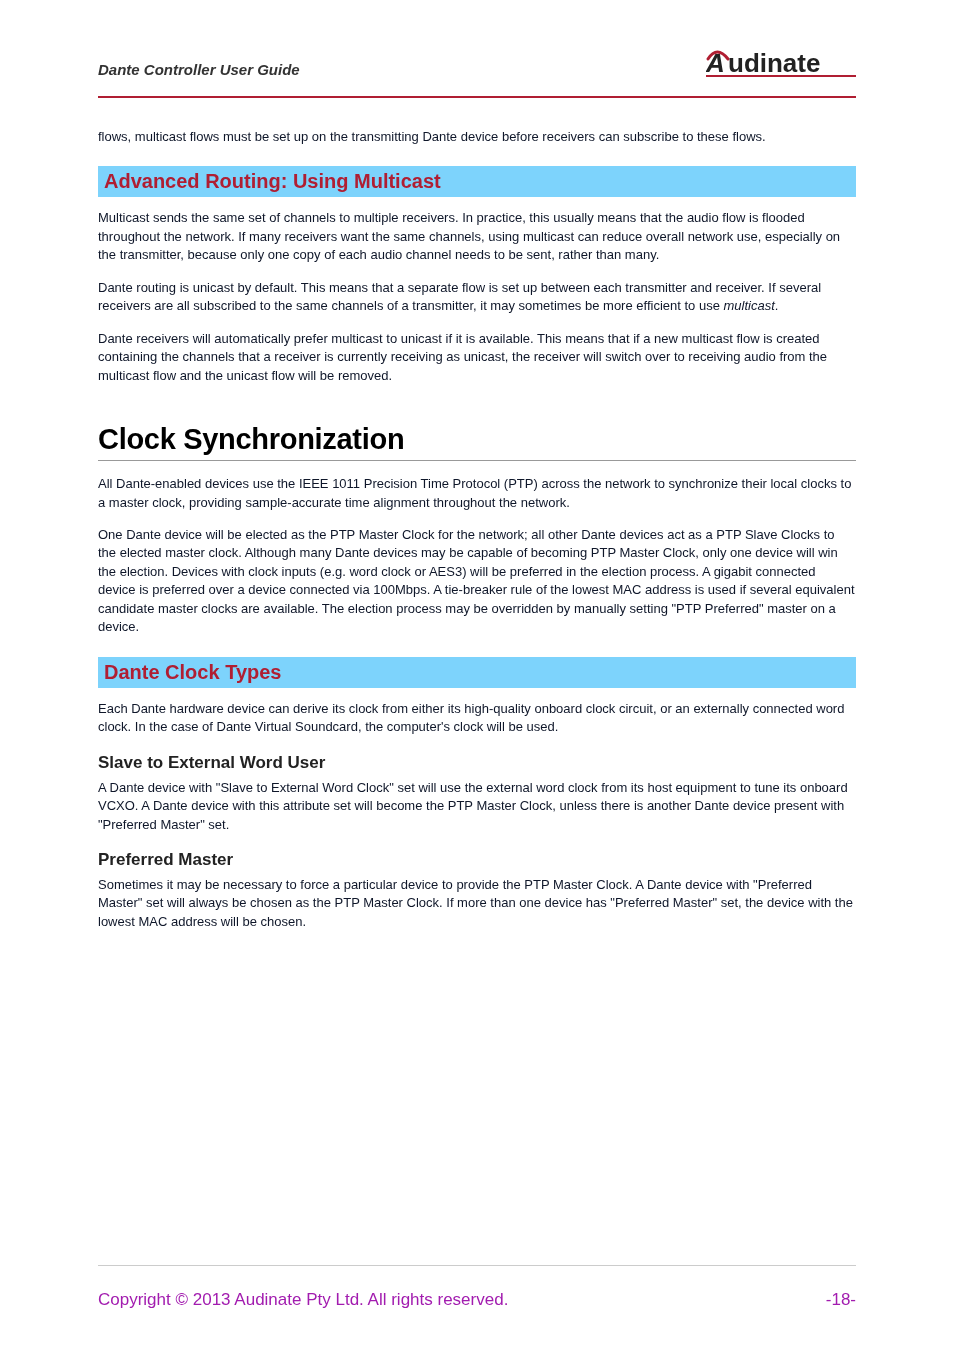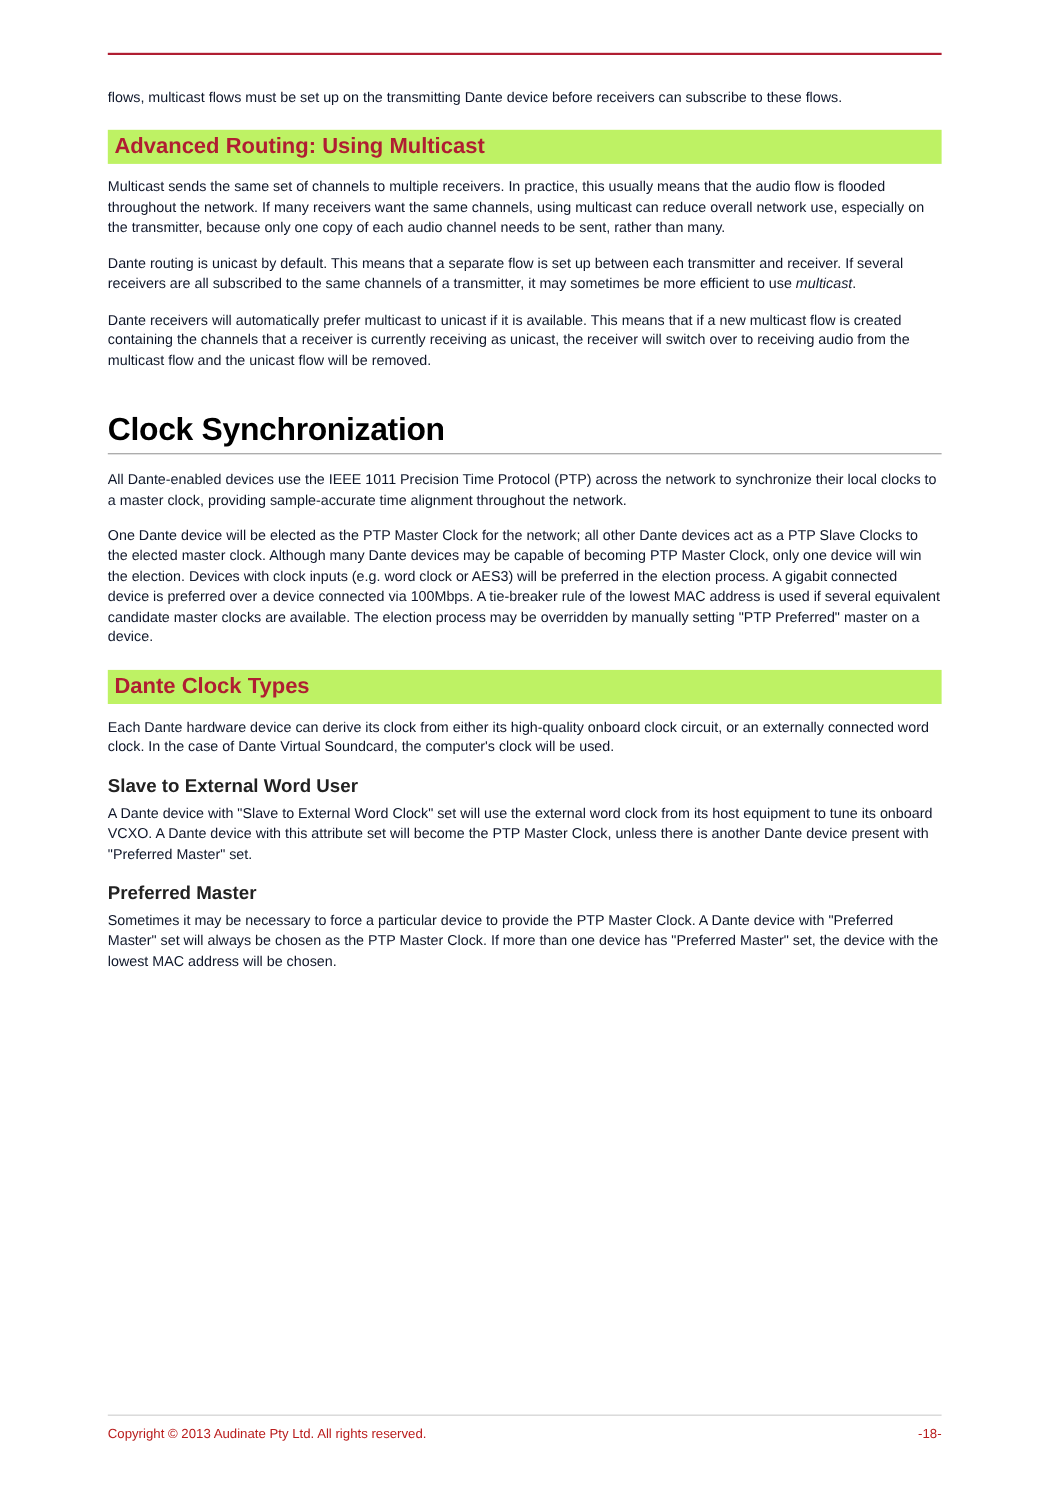--- a/index.html
+++ b/index.html
@@ -40,21 +40,21 @@
   .para {
     font-size: 13px;
     line-height: 1.42;
     color: #0f172a;
     margin-bottom: 14px;
   }
   .h2 {
     font-size: 20px;
     font-weight: bold;
     color: #b01e32;
-    background: #bef264;
+    background: #7dd3fc;
     padding: 4px 6px;
     margin: 20px 0 12px 0;
   }
   .h1 {
     font-size: 29px;
     font-weight: bold;
     color: #000000;
     margin: 38px 0 4px 0;
     letter-spacing: -0.3px;
   }
@@ -68,30 +68,41 @@
     font-size: 17px;
     font-weight: bold;
     color: #222;
     margin: 16px 0 6px 0;
   }
   i { font-style: italic; }
   .footer {
     display: flex;
     justify-content: space-between;
     align-items: center;
-    font-size: 12px;
-    color: #b91c1c;
-    padding-top: 9px;
+    font-size: 17px;
+    color: #a21caf;
+    padding-top: 24px;
     border-top: 1px solid #ccc;
   }
 </style>
 </head>
 <body>
 
 <div class="page">
+  <div class="header">
+    <div class="header-title">Dante Controller User Guide</div>
+    <div class="logo">
+      <svg width="150" height="30" viewBox="0 0 150 30">
+        <text x="0" y="24" font-family="Arial" font-size="26" font-weight="bold" font-style="italic" fill="#222">A</text>
+        <path d="M 2 11 Q 11 -3 22 11" stroke="#b01e32" stroke-width="3" fill="none" stroke-linecap="round"></path>
+        <text x="22" y="24" font-family="Arial" font-size="26" font-weight="bold" fill="#222">udinate</text>
+        <line x1="0" y1="28" x2="150" y2="28" stroke="#b01e32" stroke-width="2"></line>
+      </svg>
+    </div>
+  </div>
   <div class="rule-red"></div>
 
   <div class="content">
     <p class="para">flows, multicast flows must be set up on the transmitting Dante device before receivers can subscribe to these flows.</p>
 
     <h2 class="h2">Advanced Routing: Using Multicast</h2>
     <p class="para">Multicast sends the same set of channels to multiple receivers. In practice, this usually means that the audio flow is flooded throughout the network. If many receivers want the same channels, using multicast can reduce overall network use, especially on the transmitter, because only one copy of each audio channel needs to be sent, rather than many.</p>
     <p class="para">
       <span>Dante routing is unicast by default. This means that a separate flow is set up between each transmitter and receiver. If several receivers are all subscribed to the same channels of a transmitter, it may sometimes be more efficient to use </span><i>multicast</i><span>.</span>
     </p>

